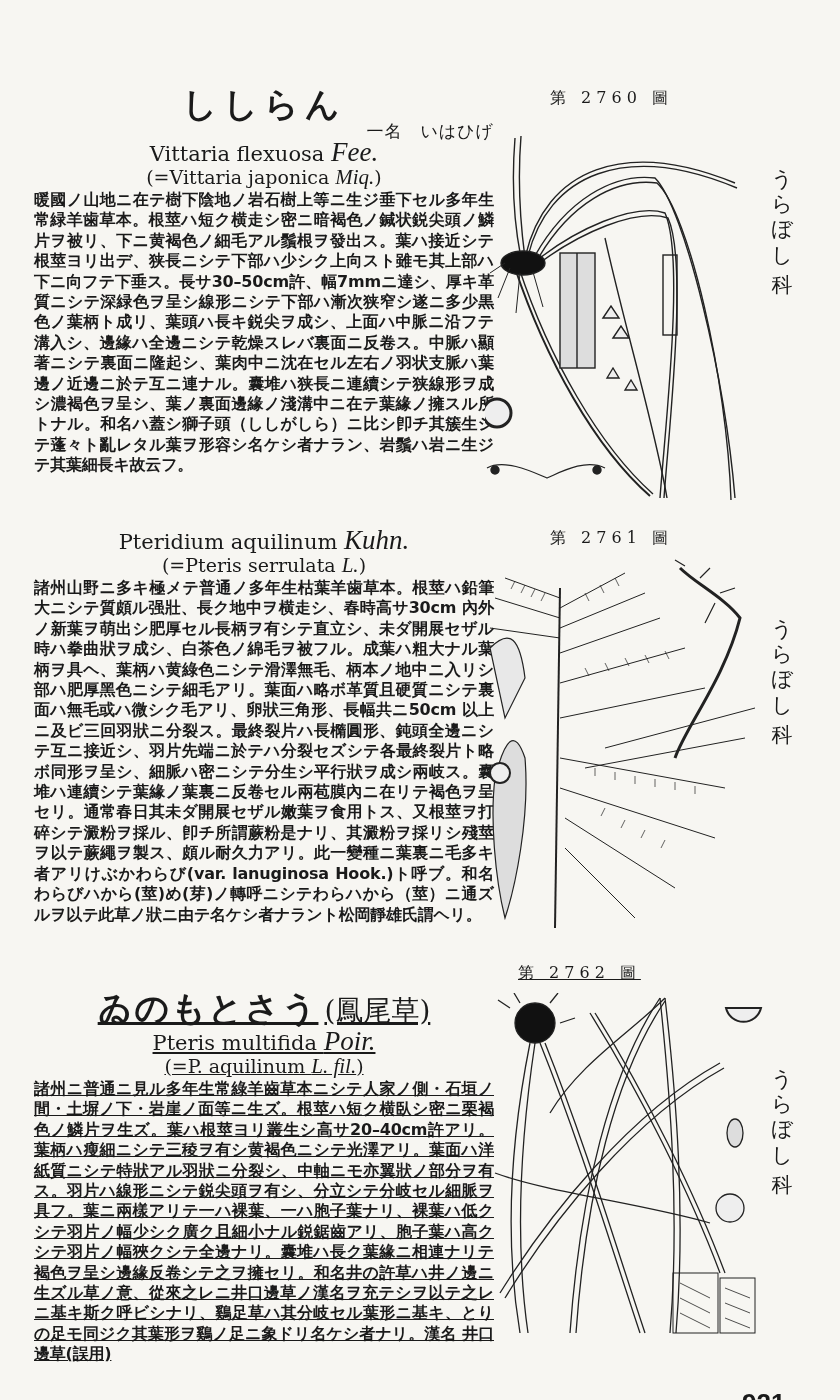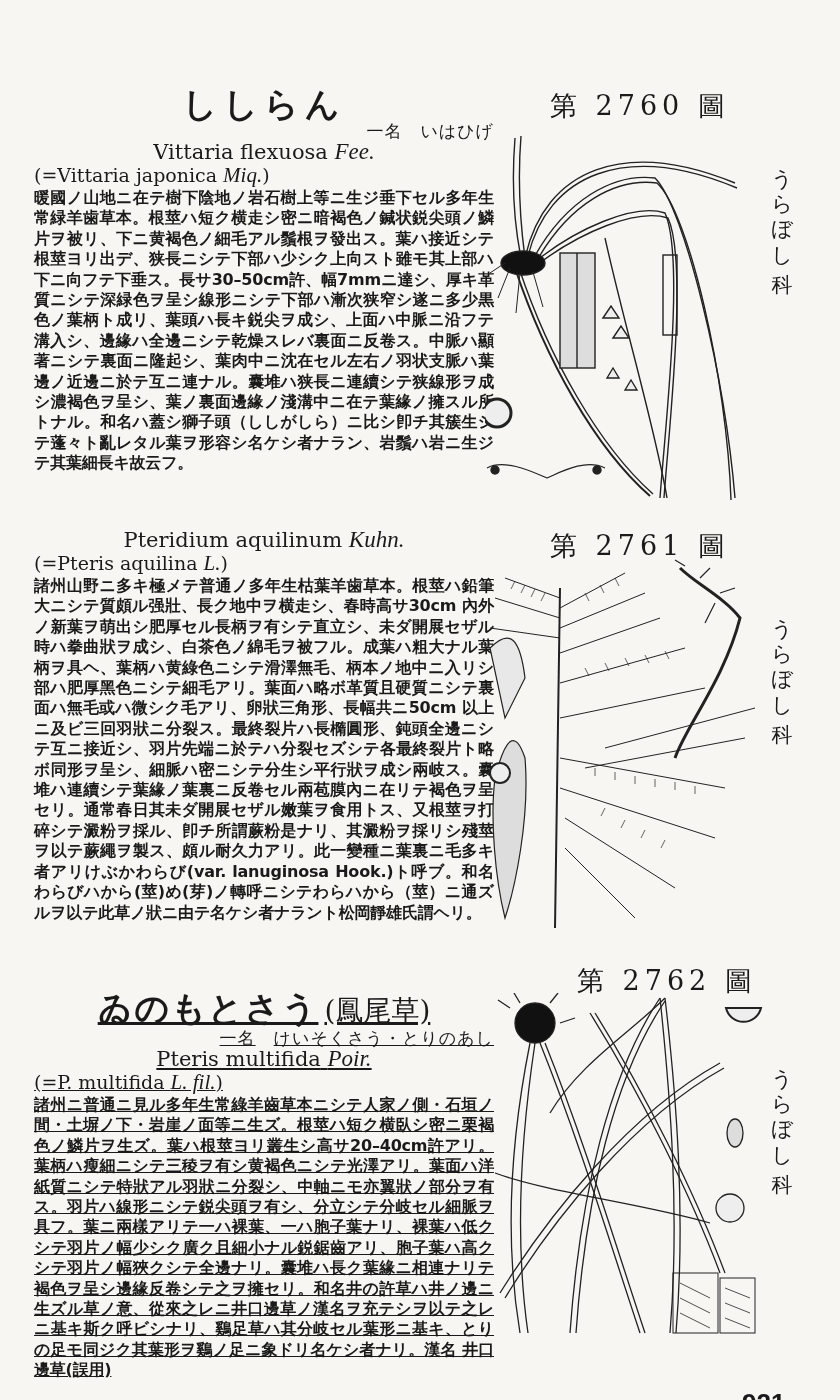--- a/index.html
+++ b/index.html
@@ -18,32 +18,32 @@
   .jp-name {
     text-align: center; font-size: 34px; font-weight: bold; letter-spacing: 6px;
     line-height: 36px; margin: 0;
   }
   .jp-name .kanji { font-weight: normal; font-size: 28px; letter-spacing: 0; margin-left: 6px; }
   .alias { text-align: right; font-size: 17px; line-height: 18px; letter-spacing: 1px; margin: 0; }
   .alias .alias-label { margin-right: 18px; }
   .sci {
     text-align: center; font-family: "DejaVu Serif", serif; font-size: 21px; line-height: 24px; margin: 0;
   }
-  .sci i { font-family: "Liberation Serif", serif; font-size: 23px; }
-  .syn { text-align: left; font-size: 19px; line-height: 22px; margin: 0; }
+  .sci i { font-family: "Liberation Serif", serif; font-size: 27px; }
+  .syn { text-align: center; font-size: 19px; line-height: 22px; margin: 0; }
   .syn i { font-family: "Liberation Serif", serif; font-size: 21px; }
   .body-text {
     margin: 2px 0 0 0; font-size: 16px; line-height: 20.4px; font-weight: bold;
     font-family: "DejaVu Sans", sans-serif;
     text-align: justify; letter-spacing: -0.2px; white-space: pre-wrap;
   }
-  .fig-label { position: absolute; font-size: 27px; letter-spacing: 5px; font-family: "DejaVu Serif", serif; }
+  .fig-label { position: absolute; font-size: 16px; letter-spacing: 5px; font-family: "DejaVu Serif", serif; }
   .fig-1 { left: 550px; top: 40px; }
   .fig-2 { left: 550px; top: 480px; }
-  .fig-3 { left: 577px; top: 915px; }
+  .fig-3 { left: 518px; top: 915px; text-decoration: underline; }
   .family {
     position: absolute; writing-mode: vertical-rl; font-size: 21px; letter-spacing: 2px;
     font-family: "DejaVu Serif", serif;
   }
   .fam-1 { left: 768px; top: 105px; }
   .fam-2 { left: 768px; top: 555px; }
   .fam-3 { left: 768px; top: 1005px; }
   .illus { position: absolute; }
   .illus-1 { left: 485px; top: 80px; width: 260px; height: 380px; }
   .illus-2 { left: 485px; top: 510px; width: 280px; height: 370px; }
@@ -61,29 +61,28 @@
   <div class="entry entry-1">
     <p class="jp-name"><span>ししらん</span></p>
     <p class="alias"><span class="alias-label">一名</span><span>いはひげ</span></p>
     <p class="sci"><span>Vittaria flexuosa</span> <i>Fee.</i></p>
     <p class="syn"><span>(=Vittaria japonica </span><i>Miq.</i><span>)</span></p>
     <p class="body-text">暖國ノ山地ニ在テ樹下陰地ノ岩石樹上等ニ生ジ垂下セル多年生常緑羊歯草本。根莖ハ短ク横走シ密ニ暗褐色ノ鍼状鋭尖頭ノ鱗片ヲ被リ、下ニ黄褐色ノ細毛アル鬚根ヲ發出ス。葉ハ接近シテ根莖ヨリ出デ、狭長ニシテ下部ハ少シク上向スト雖モ其上部ハ下ニ向フテ下垂ス。長サ30–50cm許、幅7mmニ達シ、厚キ革質ニシテ深緑色ヲ呈シ線形ニシテ下部ハ漸次狭窄シ遂ニ多少黒色ノ葉柄ト成リ、葉頭ハ長キ鋭尖ヲ成シ、上面ハ中脈ニ沿フテ溝入シ、邊緣ハ全邊ニシテ乾燥スレバ裏面ニ反卷ス。中脈ハ顯著ニシテ裏面ニ隆起シ、葉肉中ニ沈在セル左右ノ羽状支脈ハ葉邊ノ近邊ニ於テ互ニ連ナル。囊堆ハ狭長ニ連續シテ狭線形ヲ成シ濃褐色ヲ呈シ、葉ノ裏面邊緣ノ淺溝中ニ在テ葉緣ノ擁スル所トナル。和名ハ蓋シ獅子頭（ししがしら）ニ比シ卽チ其簇生シテ蓬々ト亂レタル葉ヲ形容シ名ケシ者ナラン、岩鬚ハ岩ニ生ジテ其葉細長キ故云フ。</p>
   </div>
 
   <div class="entry entry-2">
     <p class="sci"><span>Pteridium aquilinum</span> <i>Kuhn.</i></p>
-    <p class="syn"><span>(=Pteris aquilina </span><i>L.</i><span>)</span></p>
+    <p class="syn"><span>(=Pteris serrulata </span><i>L.</i><span>)</span></p>
     <p class="body-text">諸州山野ニ多キ極メテ普通ノ多年生枯葉羊歯草本。根莖ハ鉛筆大ニシテ質頗ル强壯、長ク地中ヲ横走シ、春時高サ30cm 內外ノ新葉ヲ萌出シ肥厚セル長柄ヲ有シテ直立シ、未ダ開展セザル時ハ拳曲狀ヲ成シ、白茶色ノ綿毛ヲ被フル。成葉ハ粗大ナル葉柄ヲ具ヘ、葉柄ハ黄綠色ニシテ滑澤無毛、柄本ノ地中ニ入リシ部ハ肥厚黑色ニシテ細毛アリ。葉面ハ略ボ革質且硬質ニシテ裏面ハ無毛或ハ微シク毛アリ、卵狀三角形、長幅共ニ50cm 以上ニ及ビ三回羽狀ニ分裂ス。最終裂片ハ長橢圓形、鈍頭全邊ニシテ互ニ接近シ、羽片先端ニ於テハ分裂セズシテ各最終裂片ト略ボ同形ヲ呈シ、細脈ハ密ニシテ分生シ平行狀ヲ成シ兩岐ス。囊堆ハ連續シテ葉緣ノ葉裏ニ反卷セル兩苞膜內ニ在リテ褐色ヲ呈セリ。通常春日其未ダ開展セザル嫩葉ヲ食用トス、又根莖ヲ打碎シテ澱粉ヲ採ル、卽チ所謂蕨粉是ナリ、其澱粉ヲ採リシ殘莖ヲ以テ蕨繩ヲ製ス、頗ル耐久力アリ。此一變種ニ葉裏ニ毛多キ者アリけぶかわらび(var. lanuginosa Hook.)ト呼ブ。和名わらびハから(莖)め(芽)ノ轉呼ニシテわらハから（莖）ニ通ズルヲ以テ此草ノ狀ニ由テ名ケシ者ナラント松岡靜雄氏謂ヘリ。</p>
   </div>
 
   <div class="entry entry-3">
     <p class="jp-name" style="letter-spacing:2px"><span>ゐのもとさう</span><span class="kanji">(鳳尾草)</span></p>
-    <p class="alias"><span class="alias-label">一名</span><span>けいそくさう・とりのあし</span></p>
     <p class="sci"><span>Pteris multifida</span> <i>Poir.</i></p>
-    <p class="syn"><span>(=P. multifida </span><i>L. fil.</i><span>)</span></p>
+    <p class="syn"><span>(=P. aquilinum </span><i>L. fil.</i><span>)</span></p>
     <p class="body-text">諸州ニ普通ニ見ル多年生常綠羊齒草本ニシテ人家ノ側・石垣ノ間・土塀ノ下・岩崖ノ面等ニ生ズ。根莖ハ短ク横臥シ密ニ栗褐色ノ鱗片ヲ生ズ。葉ハ根莖ヨリ叢生シ高サ20–40cm許アリ。葉柄ハ瘦細ニシテ三稜ヲ有シ黄褐色ニシテ光澤アリ。葉面ハ洋紙質ニシテ特狀アル羽狀ニ分裂シ、中軸ニモ亦翼狀ノ部分ヲ有ス。羽片ハ線形ニシテ鋭尖頭ヲ有シ、分立シテ分岐セル細脈ヲ具フ。葉ニ兩樣アリテ一ハ裸葉、一ハ胞子葉ナリ、裸葉ハ低クシテ羽片ノ幅少シク廣ク且細小ナル鋭鋸齒アリ、胞子葉ハ高クシテ羽片ノ幅狹クシテ全邊ナリ。囊堆ハ長ク葉緣ニ相連ナリテ褐色ヲ呈シ邊緣反卷シテ之ヲ擁セリ。和名井の許草ハ井ノ邊ニ生ズル草ノ意、從來之レニ井口邊草ノ漢名ヲ充テシヲ以テ之レニ基キ斯ク呼ビシナリ、鷄足草ハ其分岐セル葉形ニ基キ、とりの足モ同ジク其葉形ヲ鷄ノ足ニ象ドリ名ケシ者ナリ。漢名 井口邊草(誤用)</p>
   </div>
 
   <div class="fig-label fig-1">第 2760 圖</div>
   <div class="fig-label fig-2">第 2761 圖</div>
   <div class="fig-label fig-3">第 2762 圖</div>
 
   <div class="family fam-1">うらぼし科</div>
   <div class="family fam-2">うらぼし科</div>
   <div class="family fam-3">うらぼし科</div>

